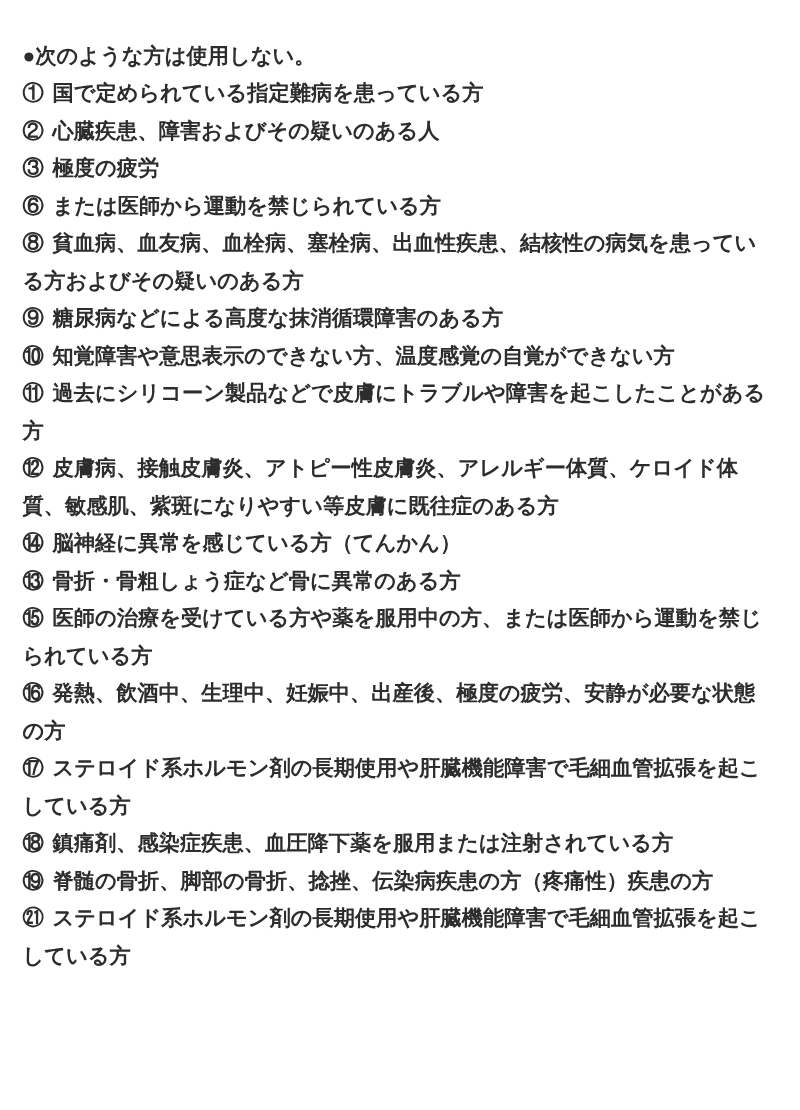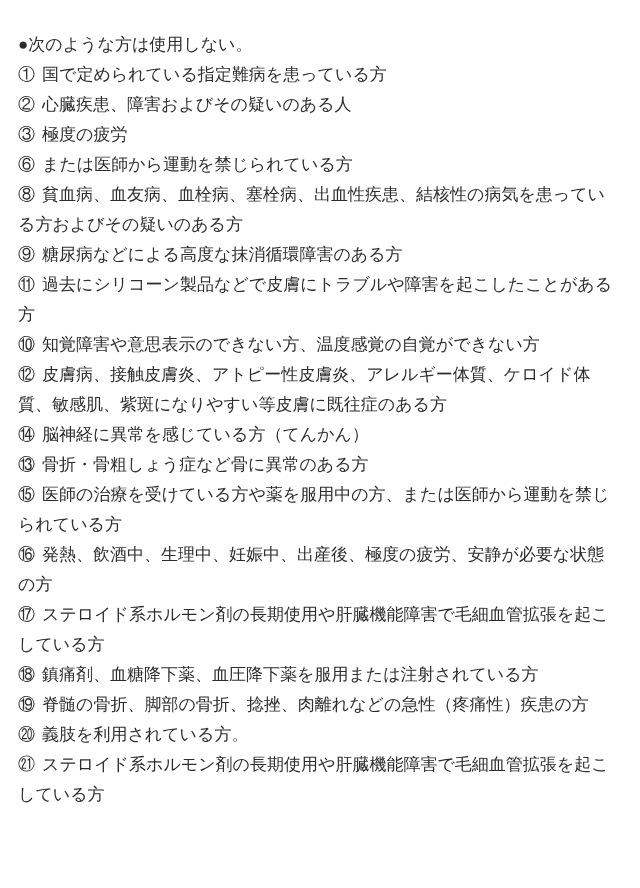--- a/index.html
+++ b/index.html
@@ -20,20 +20,21 @@
     color: #2d2d2d;
     font-size: 17px;
     line-height: 30px;
     letter-spacing: 0;
   }
   .doc p {
     margin: 0;
     padding: 0;
     text-align: left;
     word-break: break-all;
+    font-weight: bold;
   }
   .heading .bullet {
     margin-right: 0;
   }
   .item .marker {
     margin-right: 7px;
   }
 </style>
 </head>
 <body style="background: rgb(255, 255, 255);">
@@ -49,38 +50,37 @@
 
 
 
   <p class="item"><span class="marker">⑥</span><span class="item-text">または医師から運動を禁じられている方</span></p>
 
 
   <p class="item"><span class="marker">⑧</span><span class="item-text">貧血病、血友病、血栓病、塞栓病、出血性疾患、結核性の病気を患っている方およびその疑いのある方</span></p>
 
   <p class="item"><span class="marker">⑨</span><span class="item-text">糖尿病などによる高度な抹消循環障害のある方</span></p>
 
+  <p class="item"><span class="marker">⑩</span><span class="item-text">知覚障害や意思表示のできない方、温度感覚の自覚ができない方</span></p>
+
   <p class="item"><span class="marker">⑪</span><span class="item-text">過去にシリコーン製品などで皮膚にトラブルや障害を起こしたことがある方</span></p>
-
-  <p class="item"><span class="marker">⑩</span><span class="item-text">知覚障害や意思表示のできない方、温度感覚の自覚ができない方</span></p>
 
   <p class="item"><span class="marker">⑫</span><span class="item-text">皮膚病、接触皮膚炎、アトピー性皮膚炎、アレルギー体質、ケロイド体質、敏感肌、紫斑になりやすい等皮膚に既往症のある方</span></p>
 
   <p class="item"><span class="marker">⑭</span><span class="item-text">脳神経に異常を感じている方（てんかん）</span></p>
 
   <p class="item"><span class="marker">⑬</span><span class="item-text">骨折・骨粗しょう症など骨に異常のある方</span></p>
 
   <p class="item"><span class="marker">⑮</span><span class="item-text">医師の治療を受けている方や薬を服用中の方、または医師から運動を禁じられている方</span></p>
 
   <p class="item"><span class="marker">⑯</span><span class="item-text">発熱、飲酒中、生理中、妊娠中、出産後、極度の疲労、安静が必要な状態の方</span></p>
 
   <p class="item"><span class="marker">⑰</span><span class="item-text">ステロイド系ホルモン剤の長期使用や肝臓機能障害で毛細血管拡張を起こしている方</span></p>
 
-  <p class="item"><span class="marker">⑱</span><span class="item-text">鎮痛剤、血糖降下薬、血圧降下薬を服用または注射されている方</span></p>
+  <p class="item"><span class="marker">⑱</span><span class="item-text">鎮痛剤、感染症疾患、血圧降下薬を服用または注射されている方</span></p>
 
-  <p class="item"><span class="marker">⑲</span><span class="item-text">脊髄の骨折、脚部の骨折、捻挫、肉離れなどの急性（疼痛性）疾患の方</span></p>
+  <p class="item"><span class="marker">⑲</span><span class="item-text">脊髄の骨折、脚部の骨折、捻挫、伝染病疾患の方（疼痛性）疾患の方</span></p>
 
-  <p class="item"><span class="marker">⑳</span><span class="item-text">義肢を利用されている方。</span></p>
 
   <p class="item"><span class="marker">㉑</span><span class="item-text">ステロイド系ホルモン剤の長期使用や肝臓機能障害で毛細血管拡張を起こしている方</span></p>
 
 </div>
 </div>
 
 </body></html>

